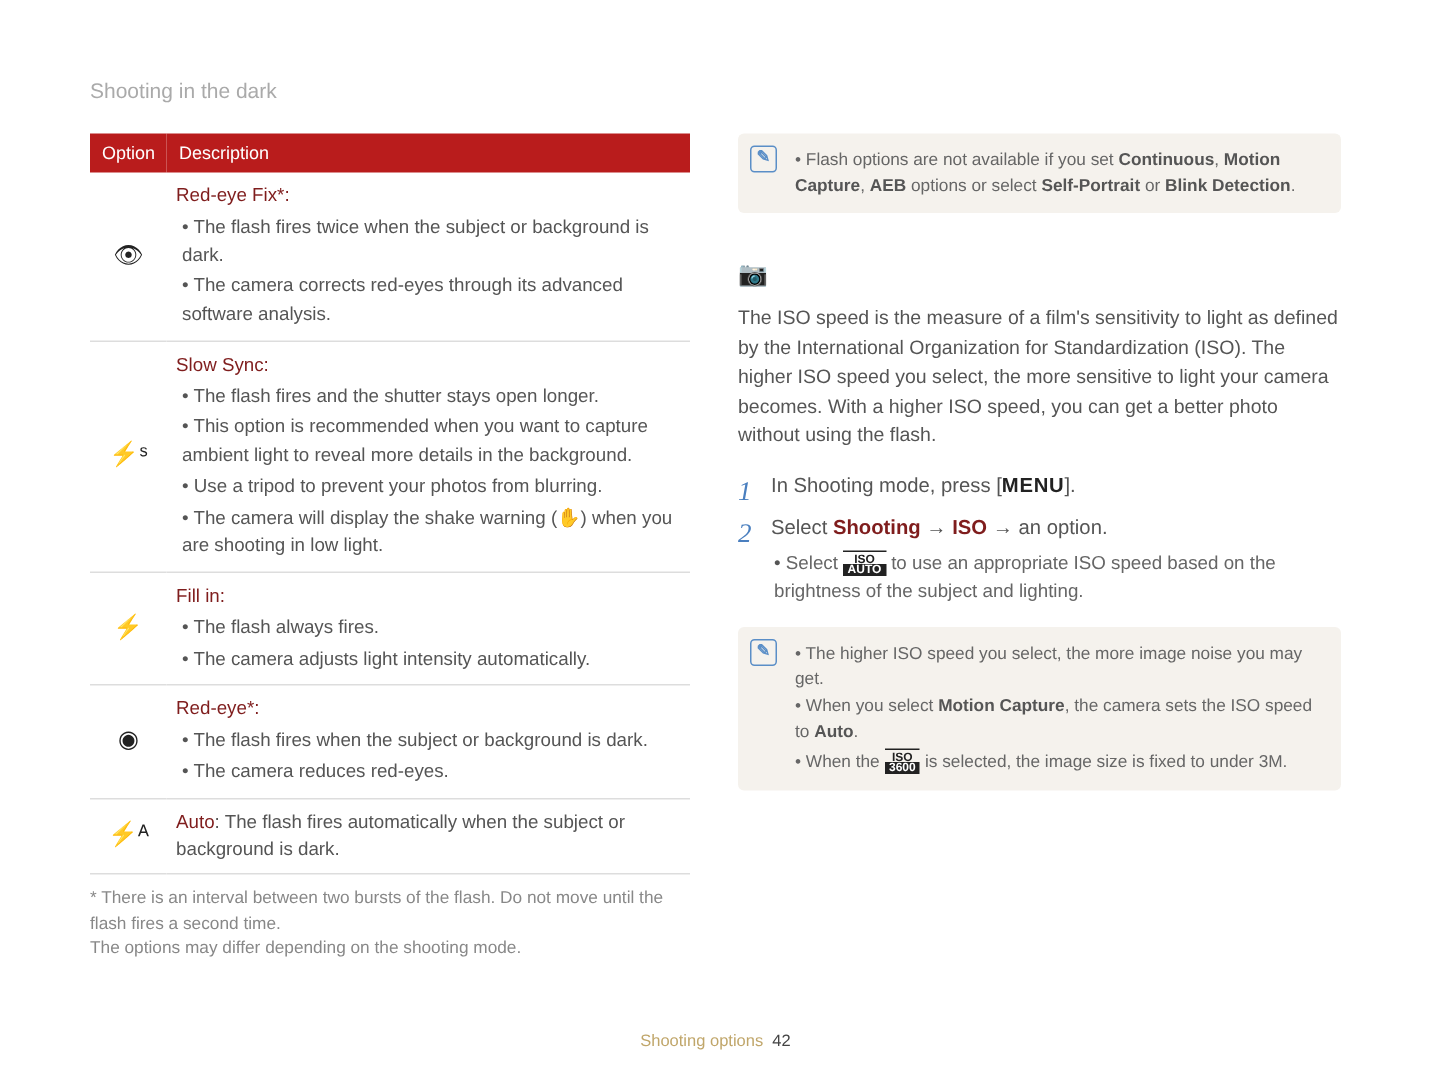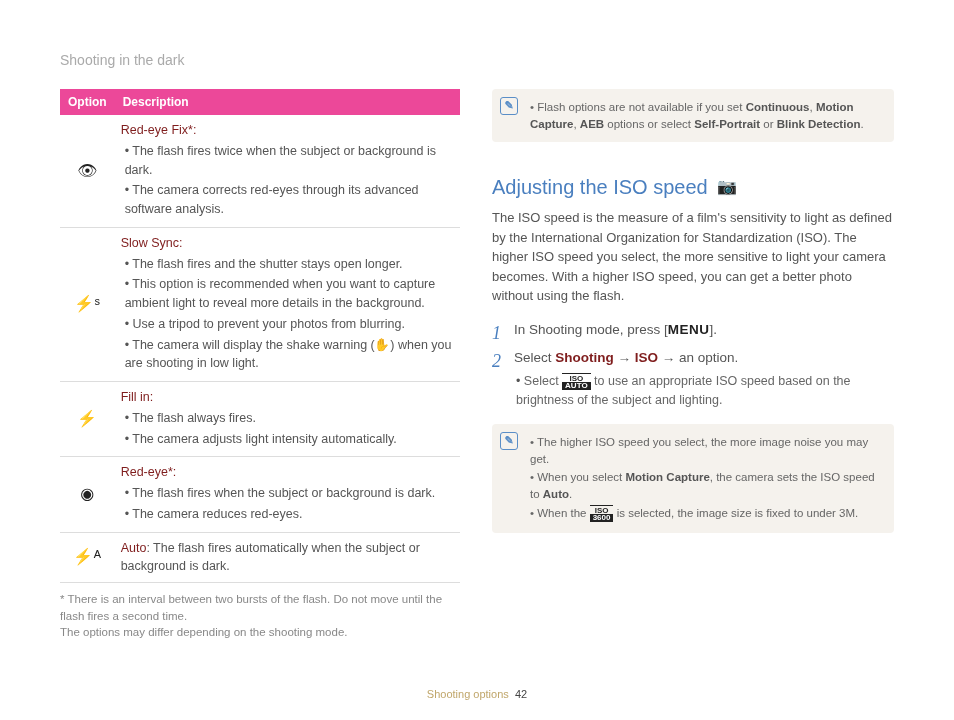--- a/index.html
+++ b/index.html
@@ -27,23 +27,23 @@
   }
   .left-col { flex: 0 0 400px; }
   .right-col { flex: 1; }
 
   table.opt {
     width: 100%;
     border-collapse: collapse;
     font-size: 12.5px;
   }
   table.opt thead th {
-    background: #ec4899;
+    background: #b91c1c;
     color: #fff;
-    font-weight: bold;
+    font-weight: normal;
     text-align: left;
     padding: 4px 8px;
     font-size: 12px;
   }
   table.opt thead th:first-child { width: 42px; }
   table.opt tbody td {
     border-bottom: 1px solid #ddd;
     padding: 6px 6px;
     vertical-align: middle;
   }
@@ -234,21 +234,20 @@
       <div class="notebox">
         <div class="note-icon">✎</div>
         <ul>
           <li>
             <span>Flash options are not available if you set </span><span class="bld">Continuous</span><span>, </span><span class="bld">Motion Capture</span><span>, </span><span class="bld">AEB</span><span> options or select </span><span class="bld">Self-Portrait</span><span> or </span><span class="bld">Blink Detection</span><span>.</span>
           </li>
         </ul>
       </div>
 
       <h2 class="section">
-        <span>Adjusting the ISO speed</span>
         <span class="cam-icon">📷</span>
       </h2>
       <p class="intro">The ISO speed is the measure of a film's sensitivity to light as defined by the International Organization for Standardization (ISO). The higher ISO speed you select, the more sensitive to light your camera becomes. With a higher ISO speed, you can get a better photo without using the flash.</p>
 
       <ol class="steps">
         <li>
           <span>In Shooting mode, press [</span><span class="menu-label">MENU</span><span>].</span>
         </li>
         <li>
           <span>Select </span><span class="strong">Shooting</span><span> → </span><span class="strong">ISO</span><span> → an option.</span>

